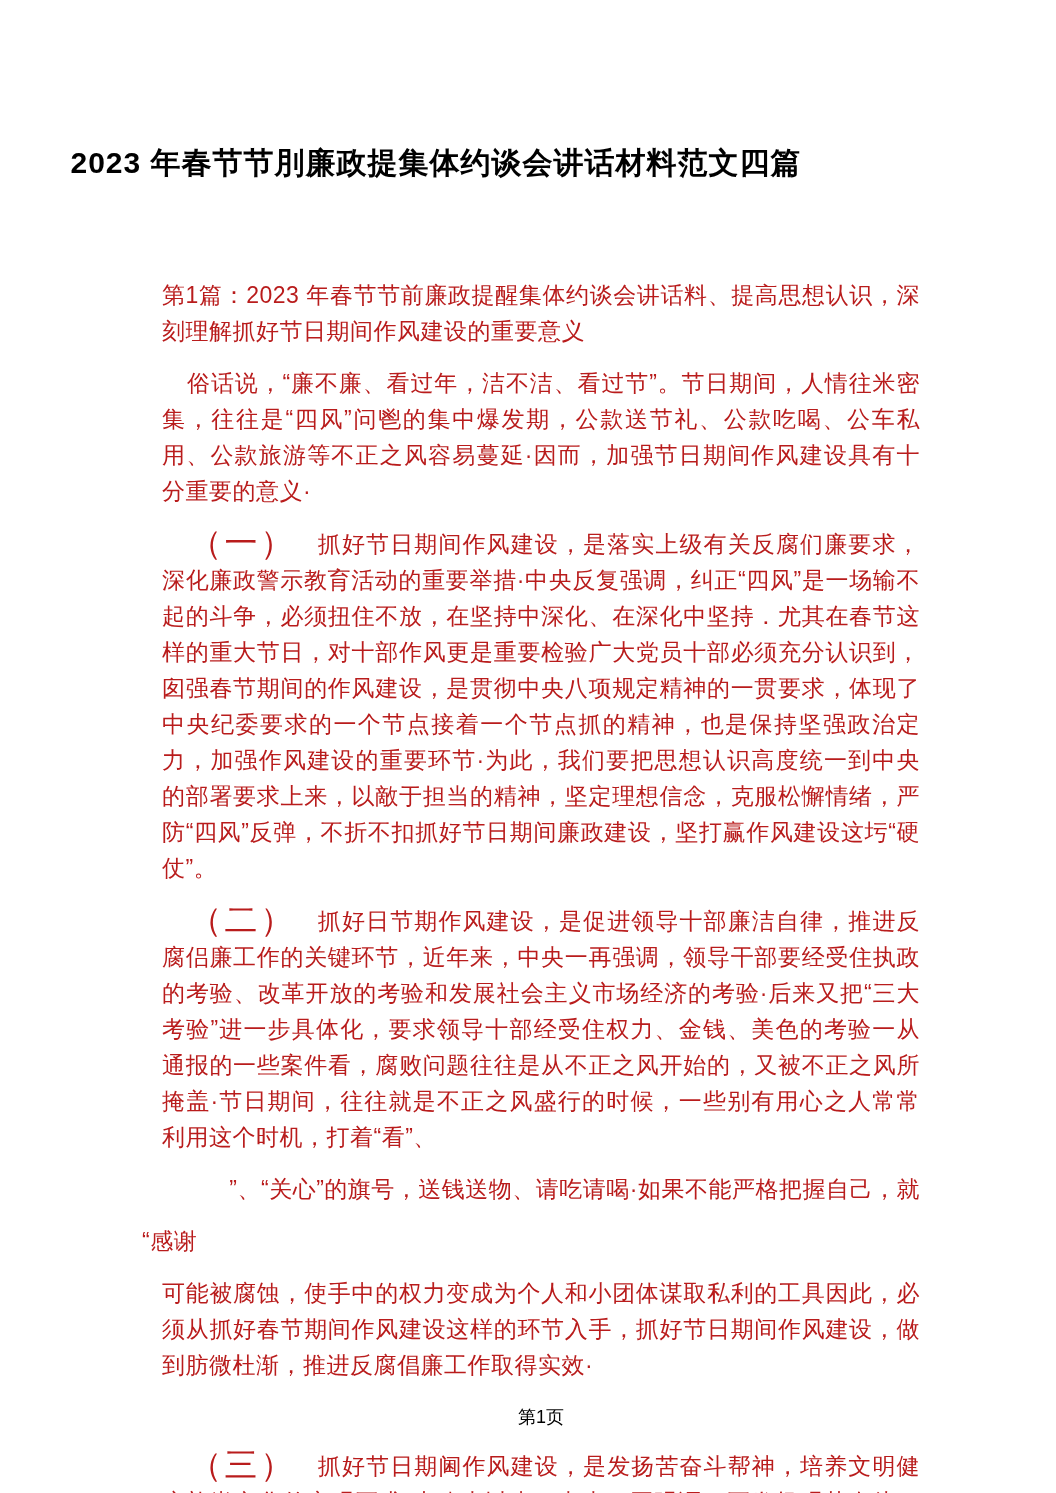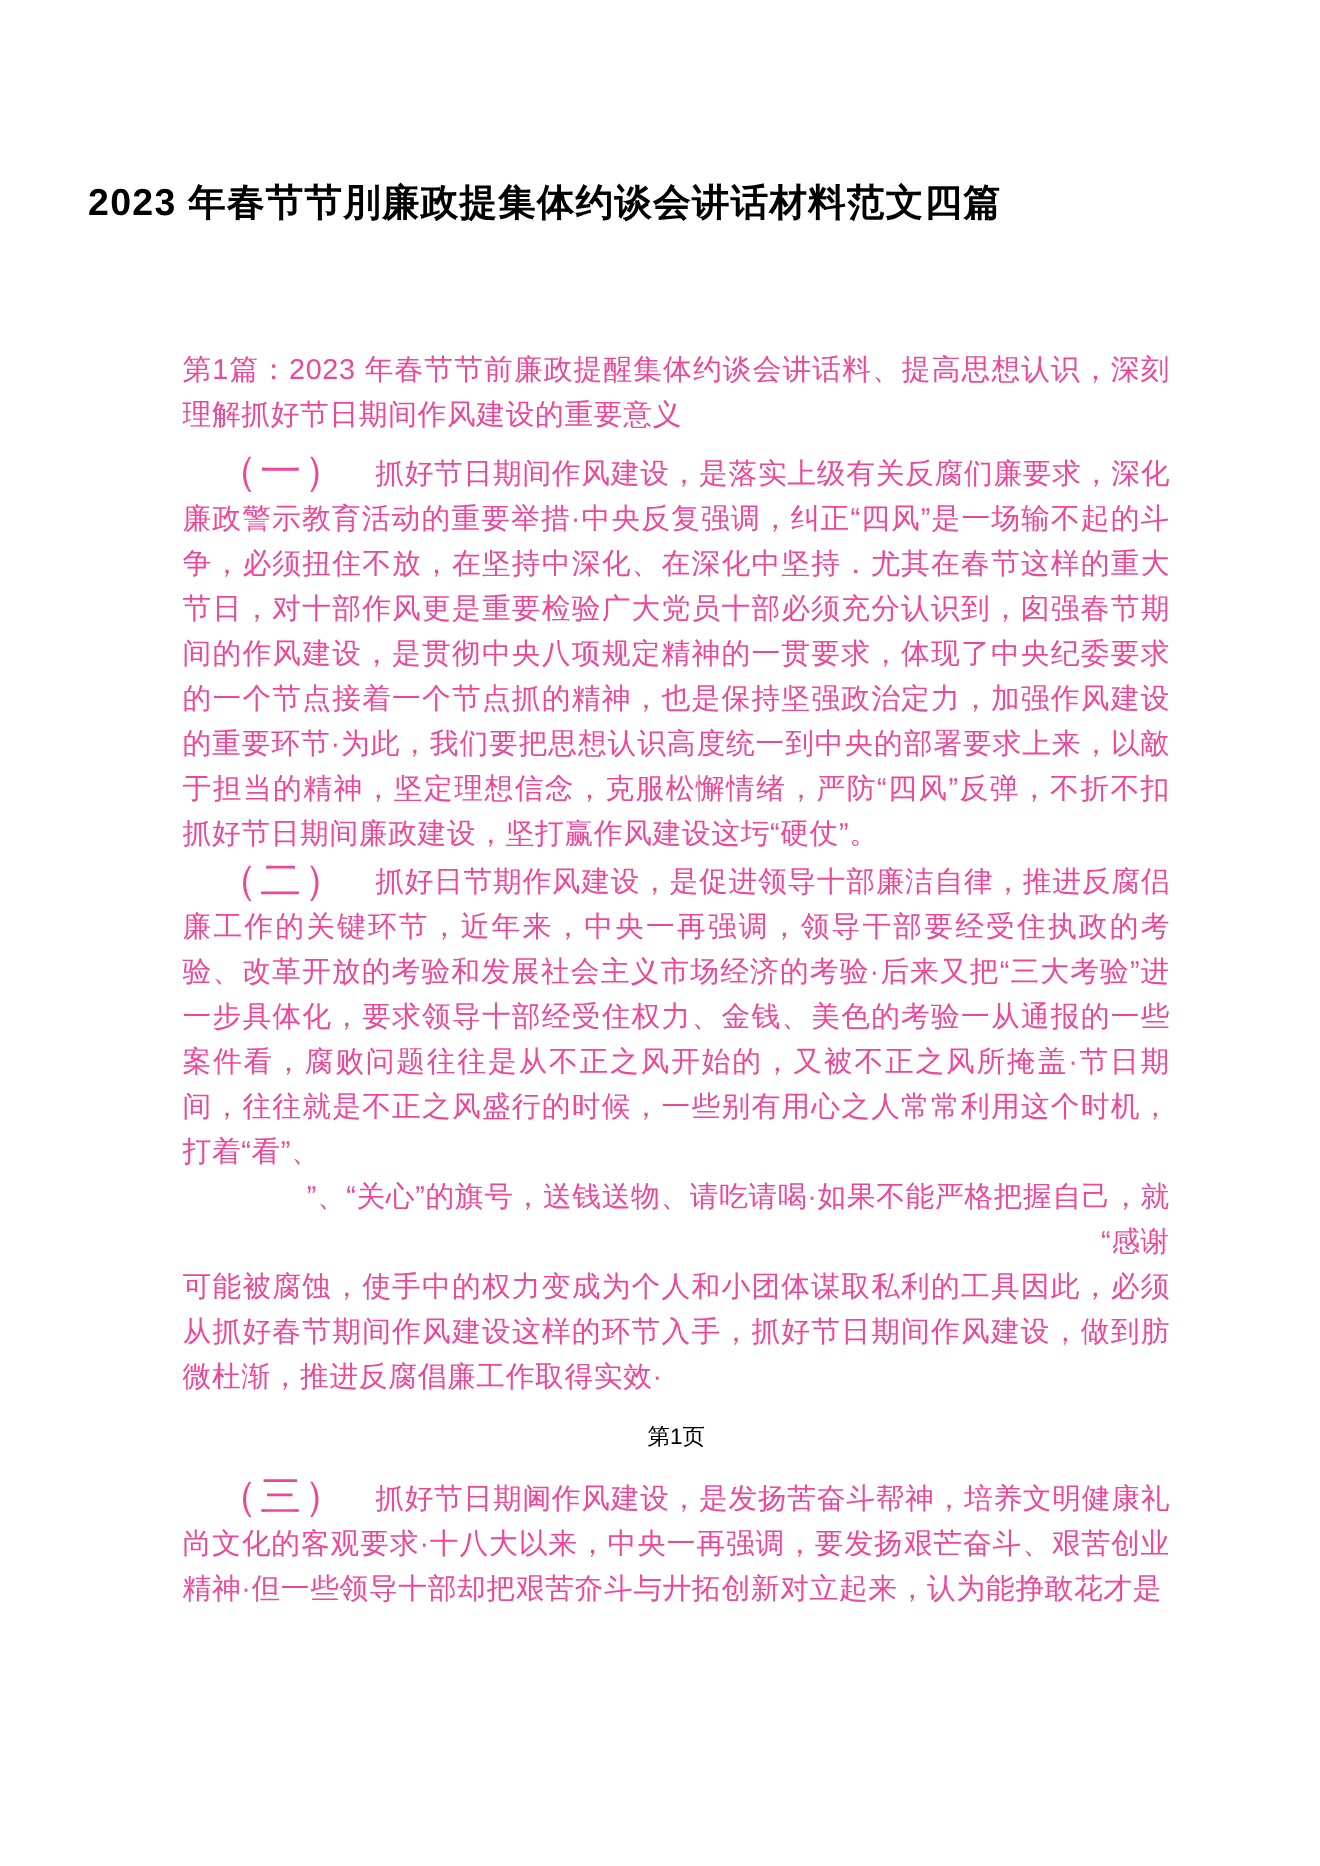--- a/index.html
+++ b/index.html
@@ -30,26 +30,26 @@
     font-weight: bold;
     letter-spacing: 1px;
     color: #000000;
   }
   .doc-body {
     margin-left: 146px;
     width: 790px;
     margin-top: 94px;
   }
   .para {
-    margin: 0;
+    margin: 16px;
     font-size: 23px;
     line-height: 36px;
     letter-spacing: 0.5px;
     text-align: justify;
-    color: #ec4899;
+    color: #b91c1c;
   }
   .para.heading {
     margin-bottom: 10px;
   }
   .para.intro {
     text-indent: 25px;
   }
   .para.numbered {
     text-indent: 27px;
     margin-top: 2px;
@@ -59,21 +59,21 @@
     line-height: 36px;
     letter-spacing: 2px;
     margin-right: 22px;
     vertical-align: -2px;
   }
   .para.hang-line {
     text-align: right;
     margin-left: 62px;
   }
   .para.quote-line {
-    text-align: right;
+    text-align: left;
     margin-left: -4px;
   }
   .page-footer {
     margin: 12px;
     font-size: 18px;
     line-height: 36px;
     text-align: center;
     color: #000000;
   }
 </style>
@@ -81,20 +81,21 @@
 <body>
 
 <div class="doc-page">
 
   <h1 class="doc-title">2023 年春节节刖廉政提集体约谈会讲话材料范文四篇</h1>
 
   <div class="doc-body">
 
     <p class="para heading">第1篇：2023 年春节节前廉政提醒集体约谈会讲话料、提高思想认识，深刻理解抓好节日期间作风建设的重要意义</p>
 
+    <p class="para intro">俗话说，“廉不廉、看过年，洁不洁、看过节”。节日期间，人情往米密集，往往是“四风”问鬯的集中爆发期，公款送节礼、公款吃喝、公车私用、公款旅游等不正之风容易蔓延·因而，加强节日期间作风建设具有十分重要的意义·</p>
 
     <p class="para numbered">
       <span class="sec-marker">（一）</span><span>抓好节日期间作风建设，是落实上级有关反腐们廉要求，深化廉政警示教育活动的重要举措·中央反复强调，纠正“四风”是一场输不起的斗争，必须扭住不放，在坚持中深化、在深化中坚持．尤其在春节这样的重大节日，对十部作风更是重要检验广大党员十部必须充分认识到，囱强春节期间的作风建设，是贯彻中央八项规定精神的一贯要求，体现了中央纪委要求的一个节点接着一个节点抓的精神，也是保持坚强政治定力，加强作风建设的重要环节·为此，我们要把思想认识高度统一到中央的部署要求上来，以敵于担当的精神，坚定理想信念，克服松懈情绪，严防“四风”反弹，不折不扣抓好节日期间廉政建设，坚打赢作风建设这圬“硬仗”。</span>
     </p>
 
     <p class="para numbered">
       <span class="sec-marker">（二）</span><span>抓好日节期作风建设，是促进领导十部廉洁自律，推进反腐侣廉工作的关键环节，近年来，中央一再强调，领导干部要经受住执政的考验、改革开放的考验和发展社会主义市场经济的考验·后来又把“三大考验”进一步具体化，要求领导十部经受住权力、金钱、美色的考验一从通报的一些案件看，腐败问题往往是从不正之风开始的，又被不正之风所掩盖·节日期间，往往就是不正之风盛行的时候，一些别有用心之人常常利用这个时机，打着“看”、</span>
     </p>
 
     <p class="para hang-line">”、“关心”的旗号，送钱送物、请吃请喝·如果不能严格把握自己，就</p>

